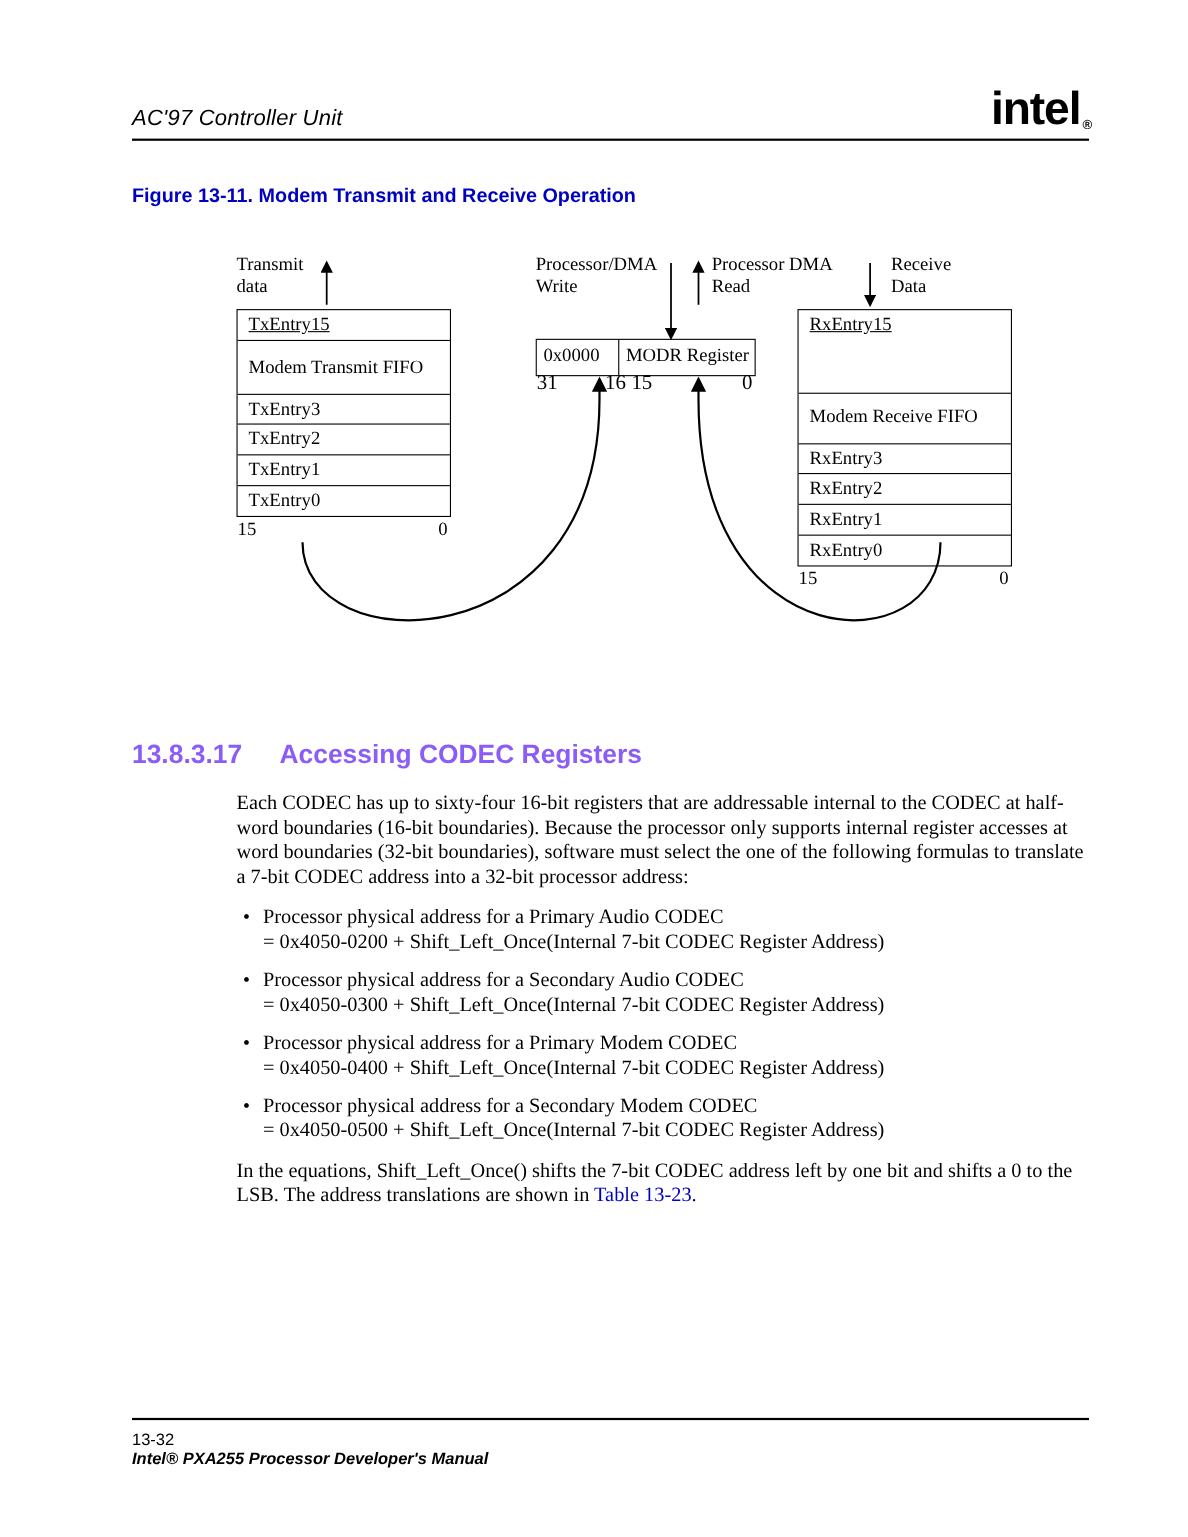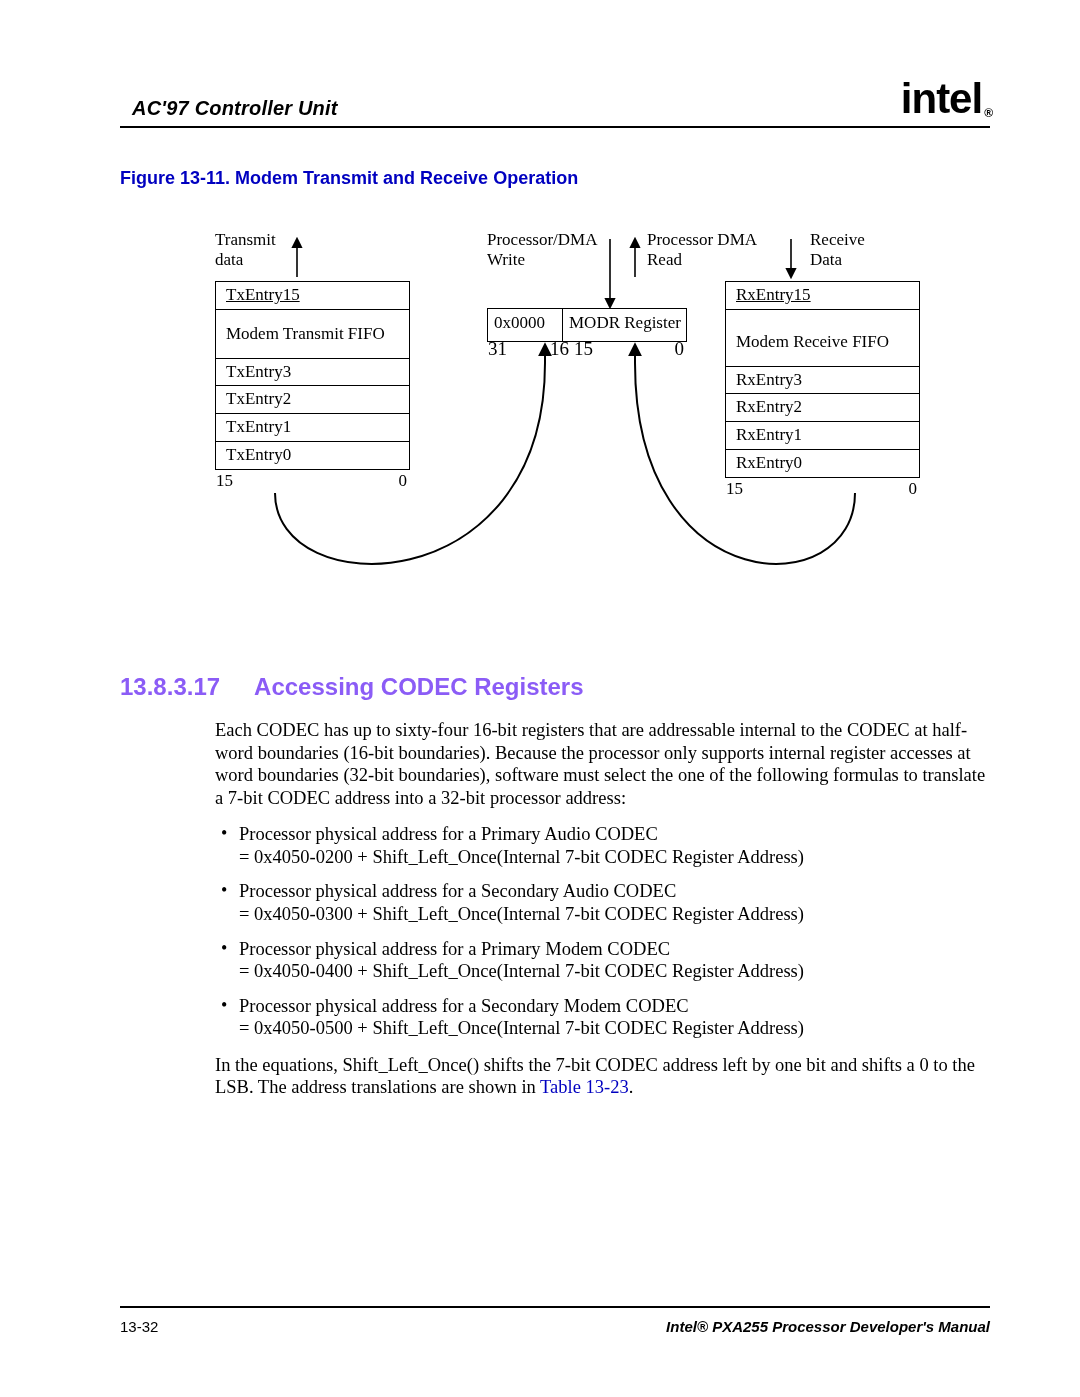--- a/index.html
+++ b/index.html
@@ -18,25 +18,24 @@
   }
   
   .header {
     display: flex;
     align-items: flex-end;
     justify-content: space-between;
     margin-bottom: 6px;
   }
   .header-title {
     font-family: Arial, Helvetica, sans-serif;
-    font-weight: bold;
+    font-weight: normal;
     font-style: italic;
     font-size: 20px;
     letter-spacing: 0.2px;
-    margin-left: 12px;
   }
   .intel-logo {
     font-family: Arial, Helvetica, sans-serif;
     font-weight: 700;
     font-size: 42px;
     letter-spacing: -1px;
     line-height: 1;
     position: relative;
   }
   .intel-logo .reg {
@@ -162,20 +161,21 @@
   .footer .hr2 {
     height: 2px;
     background: #000;
     margin-bottom: 10px;
   }
   .footer-row {
     display: flex;
     justify-content: space-between;
     font-family: Arial, Helvetica, sans-serif;
     font-size: 15px;
+    flex-direction: column;
   }
   .footer-row .manual {
     font-weight: bold;
     font-style: italic;
   }
   
   .flabel { position:absolute; line-height:1.15; }
 </style>
 </head>
 <body>
@@ -228,21 +228,21 @@
       <div class="modr-bits">
         <span style="left:0;">31</span>
         <span style="left:62px;">16</span>
         <span style="left:86px;">15</span>
         <span style="right:2px;">0</span>
       </div>
     </div>
 
     <div class="fifo" style="left:510px; top:48px;">
       <div class="cell">RxEntry15</div>
-      <div class="cell" style="padding-top:20px;padding-bottom:12px;">Modem Receive FIFO</div>
+      <div class="cell" style="padding-top:9px;padding-bottom:12px;margin-top:48px;">Modem Receive FIFO</div>
       <div class="cell">RxEntry3</div>
       <div class="cell">RxEntry2</div>
       <div class="cell">RxEntry1</div>
       <div class="cell">RxEntry0</div>
       <span class="bit-label-l">15</span>
       <span class="bit-label-r">0</span>
     </div>
 
     <svg class="overlay" viewBox="0 0 740 400">
       <defs>

